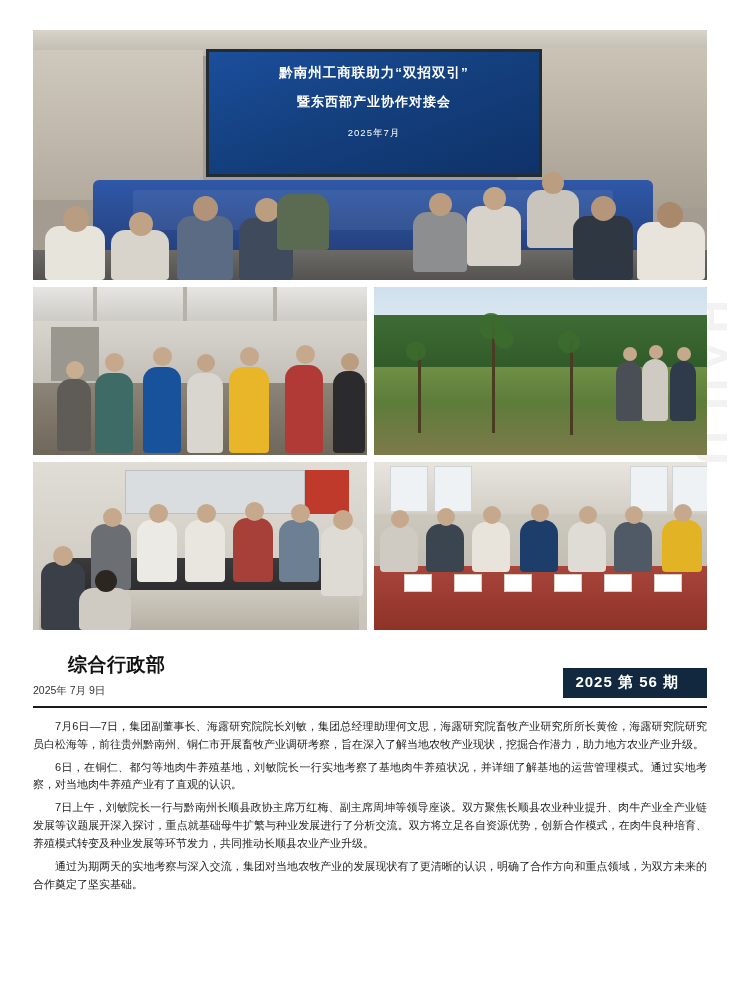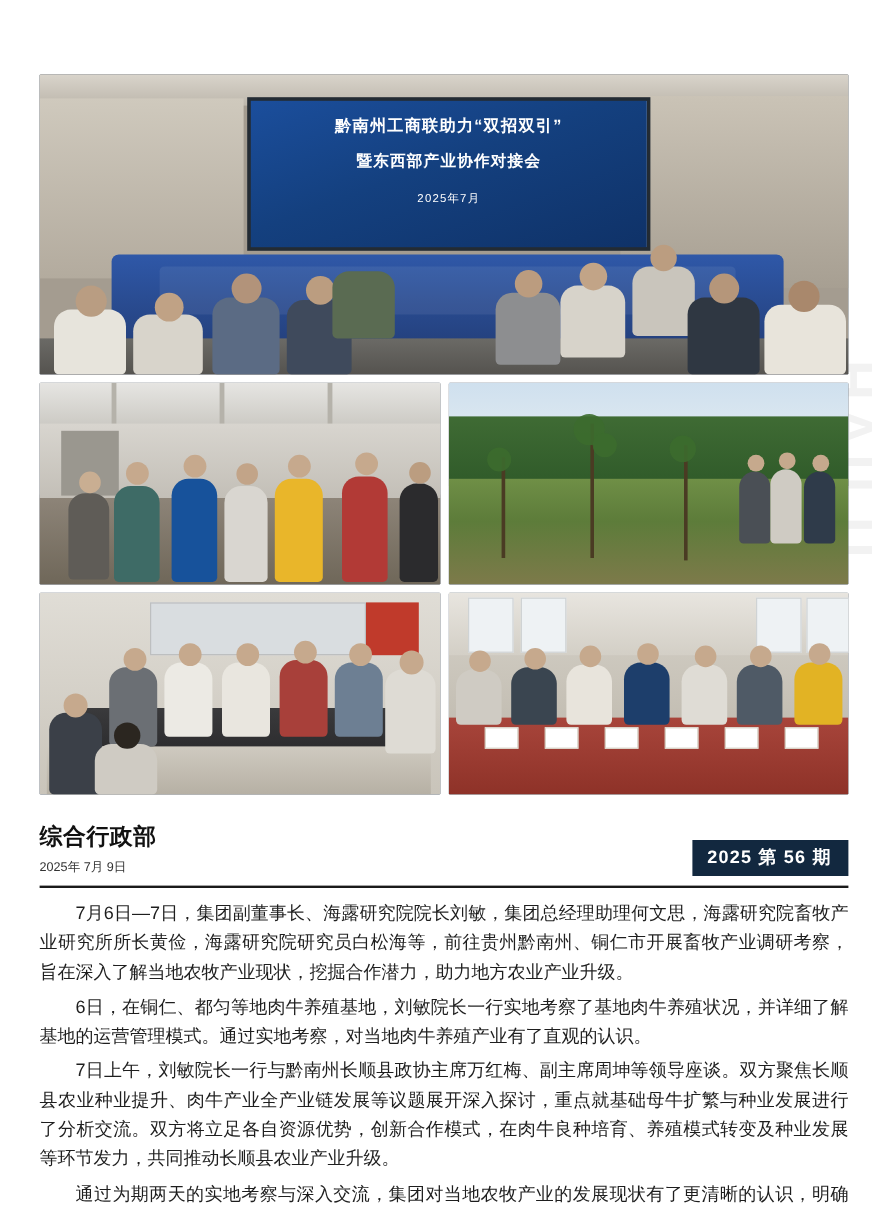--- a/index.html
+++ b/index.html
@@ -40,21 +40,21 @@
   
   .photo-grid { display: flex; flex-direction: column; gap: 7px; }
   .photo-row { display: flex; gap: 7px; }
 
   .photo {
     position: relative;
     overflow: hidden;
     background: #5a6472;
     border-radius: 1px;
   }
-  .photo-hero { width: 674px; height: 250px; margin-top: 32px; }
+  .photo-hero { width: 674px; height: 250px; }
   .photo-half { width: 333.5px; height: 168px; }
 
   
   .hero-bg {
     position: absolute; inset: 0;
     background:
       linear-gradient(180deg,#b9b2a6 0%, #a79f92 30%, #8e8madd 31%, #7d7b74 100%);
     background-color: #a49c90;
   }
   .hero-ceiling {
@@ -127,28 +127,28 @@
   .sy-card { position:absolute; top:112px; width:26px; height:16px; background:#fff; border:1px solid #d8d2c6; }
 
   
   .masthead {
     display: flex;
     align-items: flex-end;
     justify-content: space-between;
     margin-top: 22px;
     padding-bottom: 6px;
   }
-  .dept { font-size: 19px; font-weight: bold; color: #111; letter-spacing: .5px; }
+  .dept { font-size: 19px; font-weight: bold; color: #111; letter-spacing: .5px; margin-left: 35px; }
   .issue-date { font-size: 10.5px; color: #333; margin-top: 6px; }
   .issue-badge {
     background: #12283f;
     color: #fff;
     font-size: 15px;
     font-weight: bold;
-    padding: 5px 14px 6px 12px;
+    padding: 5px 28px 6px 12px;
     letter-spacing: 1px;
     white-space: nowrap;
   }
   .rule {
     height: 2px;
     background: #1a1a1a;
     margin-top: 2px;
   }
 
   
@@ -159,21 +159,21 @@
     margin-top: 14px;
   }
   .headline .bullet {
     width: 9px; height: 9px; background: #111; display: inline-block;
   }
   .headline .htext { font-size: 15px; font-weight: bold; color: #111; letter-spacing: .3px; }
 
   .body { margin-top: 10px; }
   .body p {
     margin: 0 0 5px 0;
-    font-size: 15px;
+    font-size: 11px;
     line-height: 1.62;
     text-align: justify;
     text-indent: 2em;
     color: #1e1e1e;
   }
 </style>
 </head>
 <body>
 
 <div class="watermark">HAILU</div>

